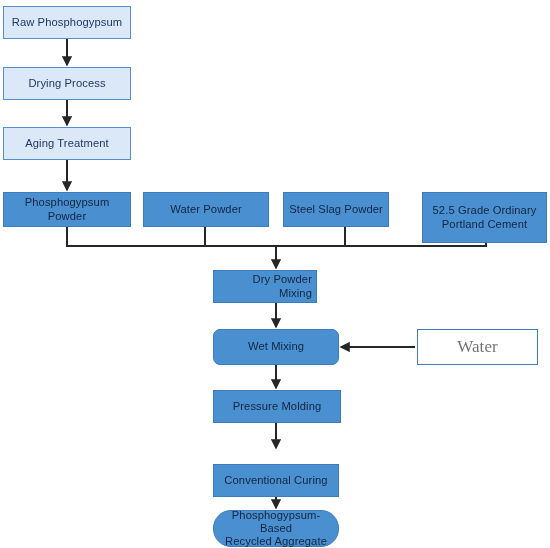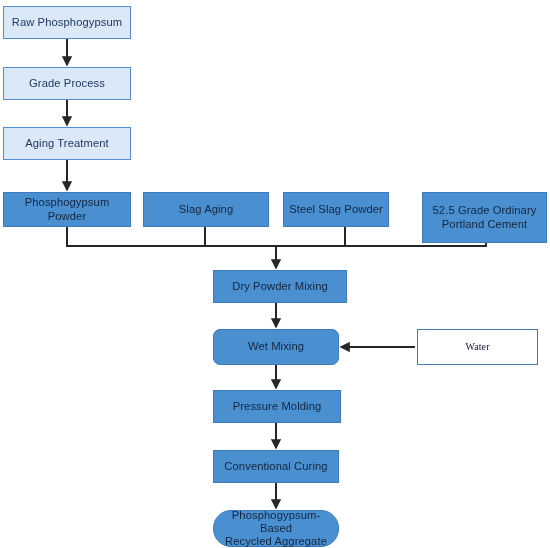--- a/index.html
+++ b/index.html
@@ -40,23 +40,23 @@
     border: 1.2px solid #548dd4;
   }
   .node.medium {
     background: #4a90d1;
     border: 1.2px solid #3c7cbb;
     color: #13253f;
   }
   .node.white {
     background: #ffffff;
     border: 1.6px solid #3f7fc1;
-    color: #0f172a;
+    color: #737373;
     font-family: "Liberation Serif", serif;
-    font-size: 10px;
+    font-size: 17px;
   }
 </style>
 </head>
 <body>
 
 <svg id="flow" viewBox="0 0 550 548" xmlns="http://www.w3.org/2000/svg">
   <defs>
     <marker id="arrow" viewBox="0 0 10 10" refX="8.5" refY="5" markerWidth="5.2" markerHeight="5.2" orient="auto-start-reverse">
       <path d="M 0 0 L 10 5 L 0 10 z" fill="#262626"></path>
     </marker>
@@ -80,28 +80,28 @@
     <line x1="276" y1="365" x2="276" y2="388" marker-end="url(#arrow)"></line>
     <line x1="276" y1="423" x2="276" y2="448" marker-end="url(#arrow)"></line>
     <line x1="276" y1="483" x2="276" y2="508" marker-end="url(#arrow)"></line>
 
     <line x1="415" y1="347" x2="341" y2="347" marker-end="url(#arrow)"></line>
   </g>
 </svg>
 
 <div id="nodes">
     <div class="node light" style="left: 3px; top: 6px; width: 128px; height: 33px;">Raw Phosphogypsum</div>
-    <div class="node light" style="left: 3px; top: 67px; width: 128px; height: 33px;">Grade Process</div>
+    <div class="node light" style="left: 3px; top: 67px; width: 128px; height: 33px;">Drying Process</div>
     <div class="node light" style="left: 3px; top: 127px; width: 128px; height: 33px;">Aging Treatment</div>
     <div class="node medium" style="left: 3px; top: 192px; width: 128px; height: 35px;">Phosphogypsum
 Powder</div>
-    <div class="node medium" style="left: 143px; top: 192px; width: 126px; height: 35px;">Slag Aging</div>
+    <div class="node medium" style="left: 143px; top: 192px; width: 126px; height: 35px;">Water Powder</div>
     <div class="node medium" style="left: 283px; top: 192px; width: 106px; height: 35px;">Steel Slag Powder</div>
     <div class="node medium" style="left: 422px; top: 192px; width: 125px; height: 51px;">52.5 Grade Ordinary
 Portland Cement</div>
-    <div class="node medium" style="left: 213px; top: 270px; width: 134px; height: 33px;">Dry Powder Mixing</div>
+    <div class="node medium" style="left: 213px; top: 270px; width: 104px; height: 33px; text-align: right;">Dry Powder Mixing</div>
     <div class="node medium" style="left: 213px; top: 329px; width: 126px; height: 36px; border-radius: 7px;">Wet Mixing</div>
     <div class="node white" style="left: 417px; top: 329px; width: 121px; height: 36px;">Water</div>
     <div class="node medium" style="left: 213px; top: 390px; width: 128px; height: 33px;">Pressure Molding</div>
-    <div class="node medium" style="left: 213px; top: 450px; width: 126px; height: 33px;">Conventional Curing</div>
+    <div class="node medium" style="left: 213px; top: 464px; width: 126px; height: 33px;">Conventional Curing</div>
     <div class="node medium" style="left: 213px; top: 510px; width: 126px; height: 37px; border-radius: 18px;">Phosphogypsum-Based
 Recycled Aggregate</div>
   </div>
 
 </body></html>

